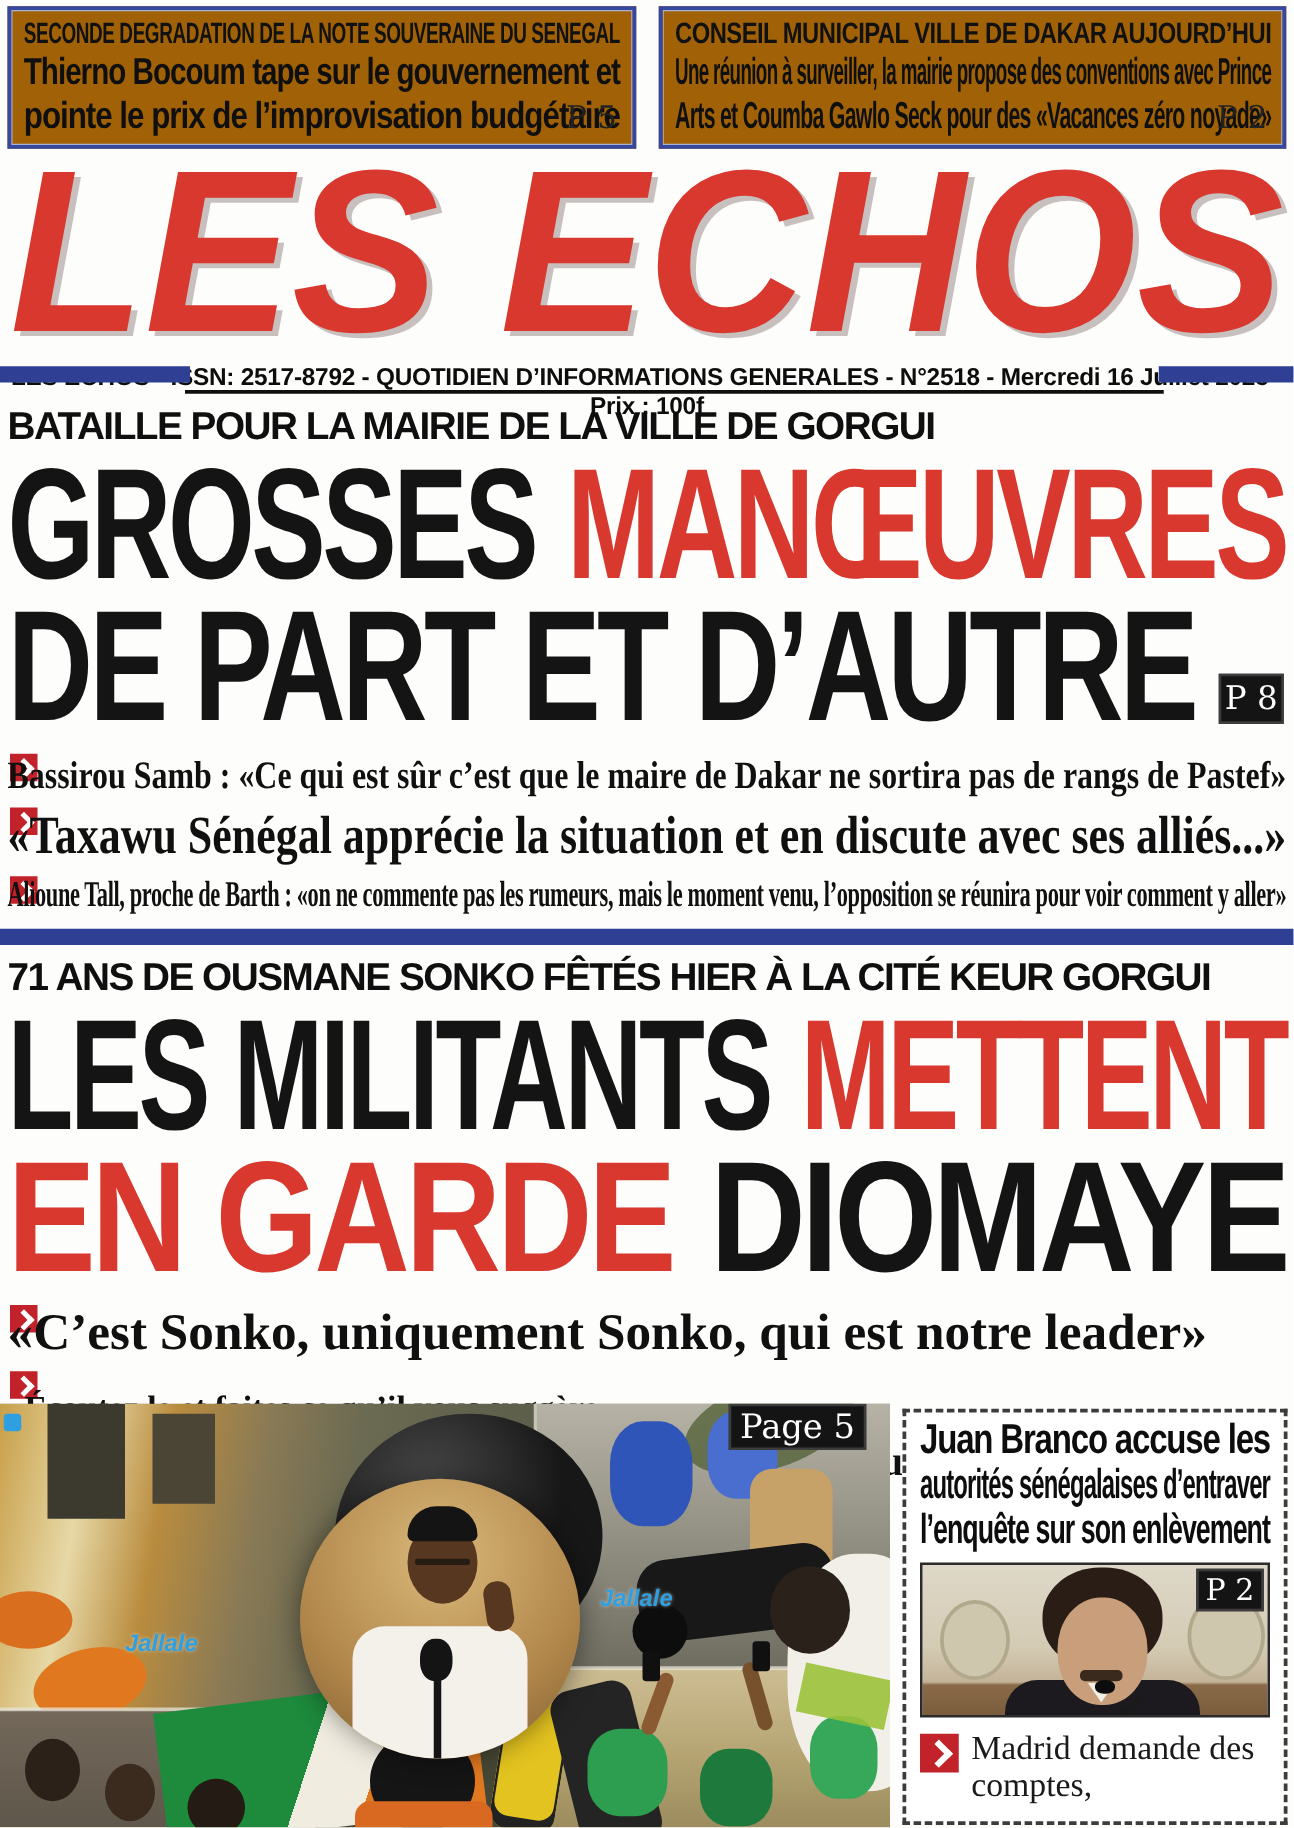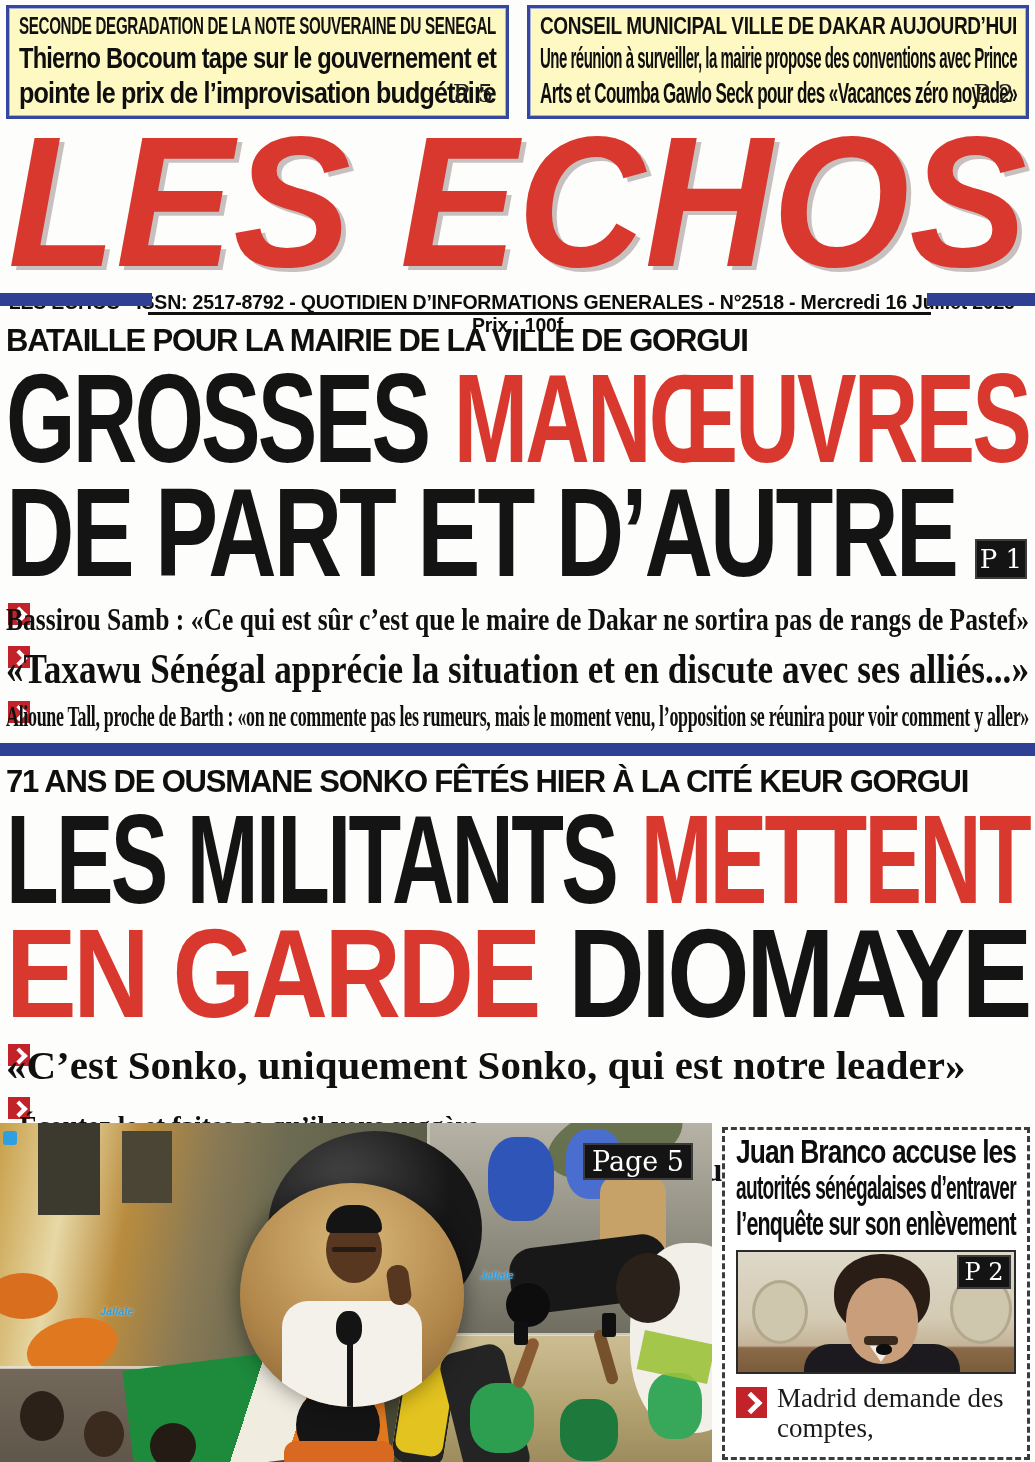--- a/index.html
+++ b/index.html
@@ -4,21 +4,21 @@
 <style>
   * { margin:0; padding:0; box-sizing:border-box; }
   html,body { background:#ffffff; }
   .page {
     position:relative; width:1035px; height:1462px; margin:0 auto;
     background:#fdfdfb; overflow:hidden;
     font-family:"Liberation Sans", sans-serif; color:#141414;
   }
   
   .top-strip { display:flex; gap:18px; margin:5px 6px 0 6px; }
-  .top-box { flex:1; border:3px solid #35479e; box-shadow:0 0 0 1px #aab2d4 inset; padding:3px 10px 6px; background:#fef9c3; }
+  .top-box { flex:1; border:3px solid #35479e; box-shadow:0 0 0 1px #aab2d4 inset; padding:3px 10px 6px; background:#a16207; }
   .fitwrap { position:relative; }
   .fitline { position:absolute; left:0; bottom:0; display:inline-block; white-space:nowrap; transform-origin:left bottom; }
   .box-kicker-wrap { height:29px; }
   .box-kicker { font-size:23.5px; font-weight:bold; letter-spacing:-0.5px; color:#111; }
   .box-line-wrap { height:35px; }
   .box-line { font-size:30px; font-weight:bold; letter-spacing:-1px; color:#0f0f0f; }
   .pref { position:absolute; right:2px; bottom:2px; font-family:"DejaVu Serif", serif; font-size:25px; color:#222; }
   .box-last { padding-right:64px; }
   
   .masthead-wrap { position:relative; height:152px; margin:10px 8px 0;text-align:right; }
@@ -114,24 +114,24 @@
     background:radial-gradient(circle at 50% 28%,#d9b87a 0%,#b1864a 60%,#7c5c30 100%);
     box-shadow:0 0 22px rgba(0,0,0,.45); }
   .s-robe { left:42px; top:118px; width:140px; height:106px; background:#f4f1ea; border-radius:26px 26px 0 0; }
   .s-head { left:86px; top:34px; width:56px; height:66px; background:#57371f; border-radius:50%; }
   .s-kufi { left:86px; top:22px; width:56px; height:28px; background:#141414; border-radius:28px 28px 6px 6px; }
   .s-glasses { left:92px; top:64px; width:44px; height:5px; background:rgba(20,20,20,.75); border-radius:2px; }
   .s-hand { left:148px; top:82px; width:22px; height:40px; background:#57371f; border-radius:10px; transform:rotate(-8deg); }
   .s-michead { left:96px; top:128px; width:26px; height:34px; background:#141414; border-radius:45%; }
   .s-micstem { left:107px; top:158px; width:6px; height:66px; background:#141414; }
   .tvlogo { left:3px; top:8px; width:14px; height:14px; background:#2e9fe0; border-radius:3px; }
-  .watermark { position:absolute; color:#2e9fe0; font-style:italic; font-weight:bold; font-size:11px; text-shadow:0 0 3px rgba(255,255,255,.5); }
+  .watermark { position:absolute; color:#2e9fe0; font-style:italic; font-weight:bold; font-size:19px; text-shadow:0 0 3px rgba(255,255,255,.5); }
   .wm1 { left:100px; top:182px; }
   .wm2 { left:480px; top:146px; }
-  .page5 { left:583px; top:20px; width:110px; height:37px; font-size:27px; }
+  .page5 { left:583px; top:0; width:110px; height:37px; font-size:27px; }
   
   .sidebox { position:absolute; left:722px; top:4px; width:308px; height:333px;
     border:3px dashed #3c3c3c; background:#fff; padding:5px 11px; overflow:hidden; }
   .side-kicker-wrap { height:30px; }
   .side-kicker { font-size:24px; font-weight:bold; letter-spacing:-0.5px; color:#0f0f0f; }
   .side-h-wrap { height:36px; }
   .side-h { font-size:33.5px; font-weight:bold; letter-spacing:-1.2px; color:#0d0d0d; }
   .presser { position:relative; height:124px; margin-top:7px; border:2px solid #2a2a2a; overflow:hidden;
     background:linear-gradient(180deg,#ded8c8 0%,#d4cbb4 55%,#c4b398 78%,#8a6a48 80%,#7a5c3c 100%); }
   .pshape { position:absolute; }
@@ -197,21 +197,21 @@
     <div class="fitwrap kicker-wrap">
         <span class="fitline kicker" style="transform: scale(1, 1);">BATAILLE POUR LA MAIRIE DE LA VILLE DE GORGUI</span>
       </div>
     <div class="hl-wrap fitwrap">
       <span class="fitline hl" style="transform: scale(0.7093, 1);">
         <span class="hl-black wordgap">GROSSES</span><span class="hl-red">MANŒUVRES</span>
       </span>
     </div>
     <div class="hl-wrap fitwrap">
       <span class="fitline hl hl-black" style="transform: scale(0.7524, 1);">DE PART ET D’AUTRE</span>
-      <span class="pagebox p6">P 1</span>
+      <span class="pagebox p6">P 8</span>
     </div>
     <div class="bullets">
       <div class="bullet fitwrap b-s1a">
         <span class="chev"></span>
         <span class="fitline serifline" style="transform: scale(0.8237, 1);">Bassirou Samb : «Ce qui est sûr c’est que le maire de Dakar ne sortira pas de rangs de Pastef»</span>
       </div>
       <div class="bullet fitwrap b-s1b">
         <span class="chev"></span>
         <span class="fitline serifline" style="transform: scale(0.8175, 1);">«Taxawu Sénégal apprécie la situation et en discute avec ses alliés...»</span>
       </div>

